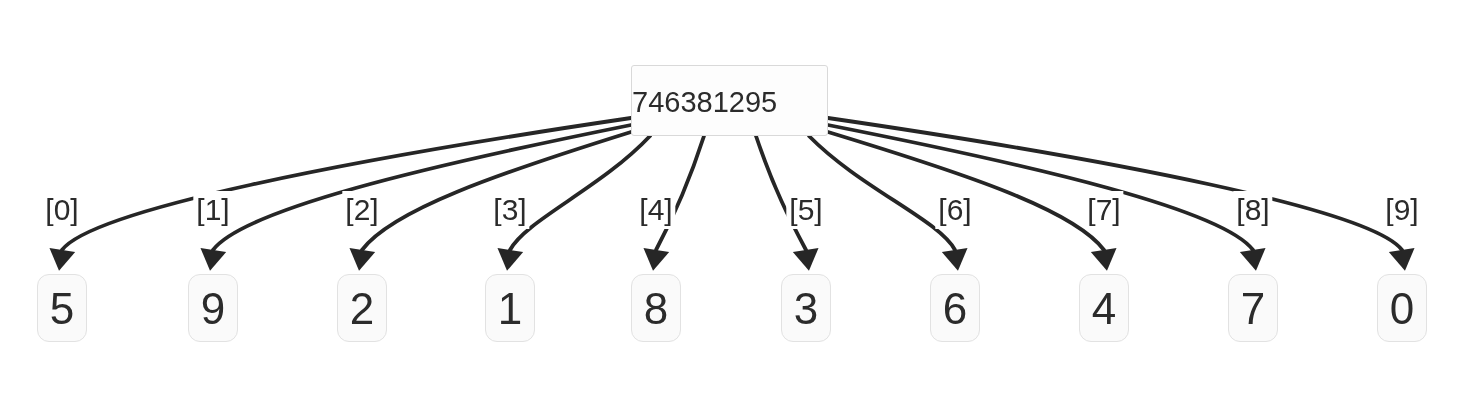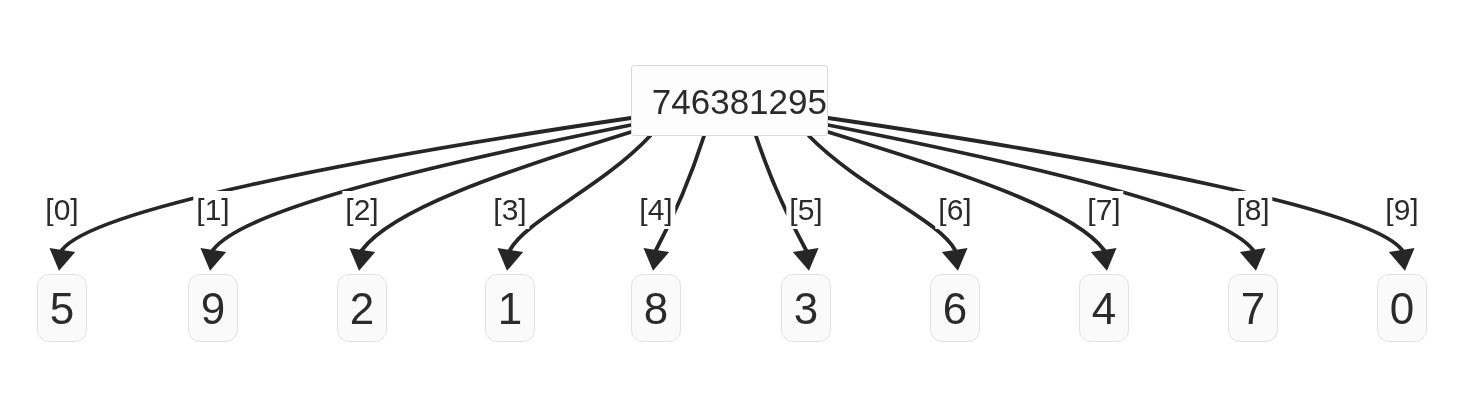--- a/index.html
+++ b/index.html
@@ -31,22 +31,22 @@
   .root-node {
     position: absolute;
     left: 631px; top: 65px;
     width: 197px; height: 71px;
     box-sizing: border-box;
     background: var(--root-fill, #fdfdfd);
     border: 1px solid var(--root-border, #d9d9d9);
     border-radius: 3px;
     display: flex;
     align-items: center;
-    justify-content: flex-end;
-    font-size: 35px;
+    justify-content: flex-start;
+    font-size: 29px;
     padding-top: 3px;
     z-index: 3;
   }
   .index-label {
     position: absolute;
     top: 191px;
     transform: translateX(-50%);
     font-size: 30px;
     line-height: 38px;
     background: #ffffff;

